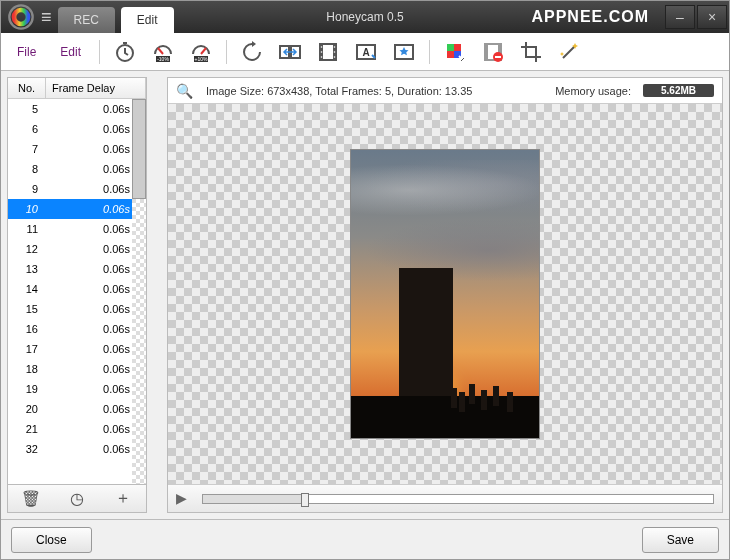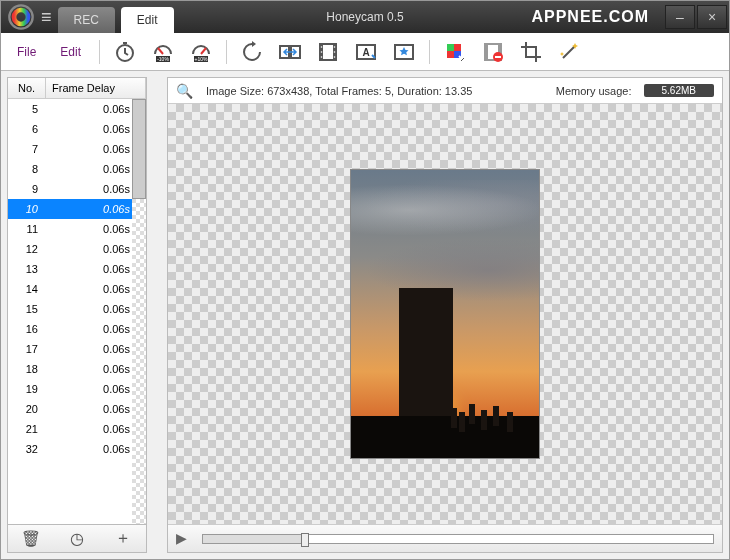--- a/index.html
+++ b/index.html
@@ -38,21 +38,21 @@
   .frame-row .col-delay { text-align: right; padding-right: 16px; }
   .frame-row.selected { background: #0a84ff; color: #fff; font-style: italic; }
   .scroll-track { position: absolute; right: 0; top: 0; width: 14px; height: 100%; background: repeating-conic-gradient(#ddd 0 25%, #fff 0 50%) 0 0/8px 8px; }
   .scroll-thumb { position: absolute; right: 0; top: 0; width: 14px; height: 100px; background: #ccc; border: 1px solid #999; }
   .left-footer { height: 28px; border-top: 1px solid #bbb; display: flex; justify-content: space-around; align-items: center; background: linear-gradient(#fafafa,#e8e8e8); }
   .left-footer .foot-btn { width: 24px; height: 22px; display:flex; align-items:center; justify-content:center; cursor:pointer; font-size: 16px; color:#555; }
   
   .right { flex: 1; display: flex; flex-direction: column; border: 1px solid #bbb; background: #fff; }
   .info-bar { height: 26px; display: flex; align-items: center; font-size: 11px; padding: 0 8px; gap: 12px; border-bottom: 1px solid #ccc; background: #fff; color: #333; }
   .zoom-icon { width:18px; height:18px; display:flex; align-items:center; justify-content:center; cursor:pointer; font-size:14px; }
-  .mem-badge { background: #444; color: #fff; padding: 1px 18px; font-size: 10px; border-radius: 2px; }
+  .mem-badge { background: #444; color: #fff; padding: 1px 18px; font-size: 10px; border-radius: 2px; font-weight: bold; }
   .canvas { flex: 1; background: repeating-conic-gradient(#ccc 0 25%, #eee 0 50%) 0 0/16px 16px; display: flex; align-items: center; justify-content: center; position: relative; }
   .img-frame { width: 190px; height: 290px; border: 1px solid #888; background: #222; position: relative; overflow: hidden; }
   .sky { position:absolute; inset:0; background: linear-gradient(to bottom, #6a7a8a 0%, #8a8a88 30%, #c89868 55%, #e8a050 70%, #d87030 85%, #2a1a10 100%); }
   .cloud { position:absolute; width:120%; height:60px; background: radial-gradient(ellipse at 30% 50%, rgba(200,200,200,0.5), transparent 60%), radial-gradient(ellipse at 70% 40%, rgba(150,150,160,0.4), transparent 60%); top:10px; left:-10px; }
   .cloud2 { position:absolute; width:140%; height:80px; background: radial-gradient(ellipse at 60% 50%, rgba(120,120,130,0.6), transparent 55%); top:60px; left:-20px; }
   .sun { position:absolute; width:20px; height:20px; background: radial-gradient(circle,#ffffa0,#ffaa20); border-radius:50%; bottom:38px; left:82px; box-shadow: 0 0 18px #ffcc40; }
   .building { position:absolute; width:54px; height:170px; background:#1a1410; bottom:0; left:48px; }
   .skyline { position:absolute; bottom:0; left:0; right:0; height:42px; background:#0a0806; }
   .skyline::before { content:""; position:absolute; bottom:30px; left:100px; width:6px; height:20px; background:#1a1410; box-shadow: 8px 4px 0 #1a1410, 18px -4px 0 #1a1410, 30px 2px 0 #1a1410, 42px -2px 0 #1a1410, 56px 4px 0 #1a1410; }
   
@@ -306,13 +306,18 @@
       <div class="play-bar">
         <div class="play-btn">▶</div>
         <div class="seek">
           <div class="seek-fill"></div>
             <div class="seek-thumb"></div>
         </div>
       </div>
     </div>
   </div>
 
+  <div class="footer">
+    <button class="btn">Close</button>
+    <div class="spacer"></div>
+    <button class="btn">Save</button>
+  </div>
 </div>
 
 </body></html>

